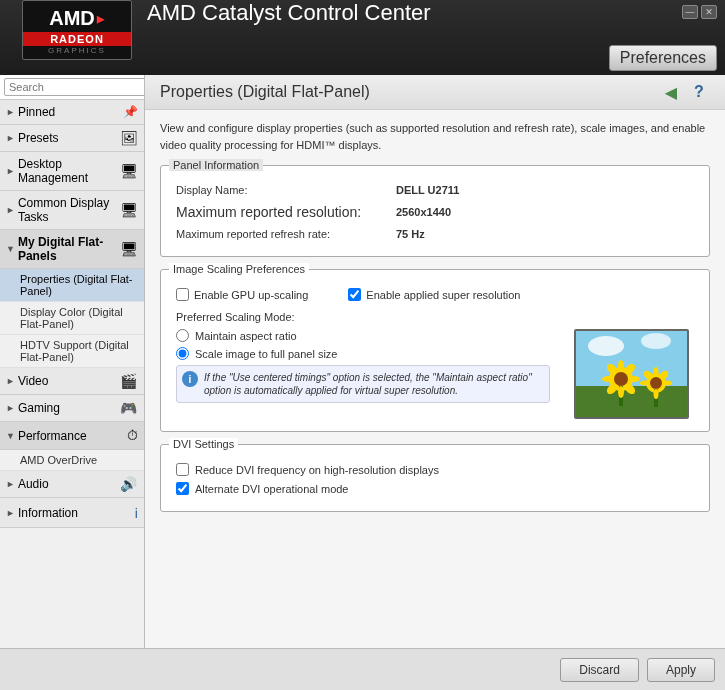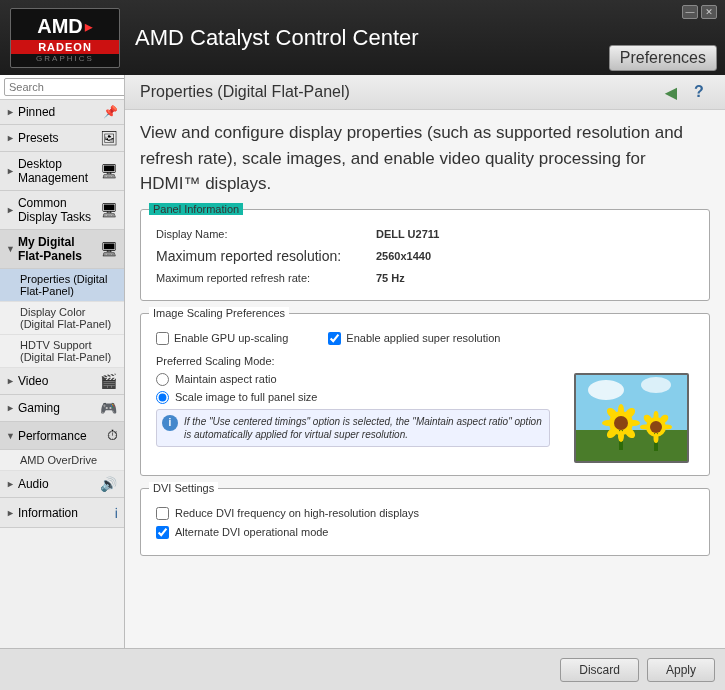--- a/index.html
+++ b/index.html
@@ -1,40 +1,40 @@
 <!DOCTYPE html>
 <html><head>
   <meta charset="utf-8">
   <style>
     * { box-sizing: border-box; margin: 0; padding: 0; }
     body { width: 725px; height: 690px; font-family: Arial, sans-serif; font-size: 12px; background: #1a1a1a; overflow: hidden; }
   </style>
 </head>
 <body>
 
-<div style="position: relative; background: linear-gradient(180deg, #2e2e2e 0%, #1c1c1c 100%); height: 75px; display: flex; align-items: center; padding: 0 10px;">
+<div style="position: relative; background: linear-gradient(180deg, #2e2e2e 0%, #1c1c1c 100%); height: 75px; display: flex; align-items: flex-start; padding: 0 22px;">
   <div style="width: 110px; height: 60px; background: #111; border: 1px solid #666; border-radius: 2px; display: flex; flex-direction: column; align-items: center; justify-content: center; margin-right: 15px; overflow: hidden;">
     <div style="display: flex; align-items: center; padding: 2px 4px;">
       <span style="color: white; font-size: 20px; font-weight: 900; font-family: Arial Black, sans-serif;">AMD</span>
       <span style="color: #ff3333; font-size: 16px; margin-left: 2px;">▸</span>
     </div>
     <div style="background: #cc1111; color: white; font-size: 11px; font-weight: bold; width: 100%; text-align: center; letter-spacing: 1px; padding: 1px 0;">RADEON</div>
     <div style="color: #777; font-size: 8px; letter-spacing: 2px;">GRAPHICS</div>
   </div>
   <div style="color: white; font-size: 22px; font-weight: normal; flex: 1;">AMD Catalyst Control Center</div>
   <div style="position: absolute; top: 5px; right: 8px; display: flex; gap: 3px;">
     <div style="width: 16px; height: 14px; background: #555; border: 1px solid #888; border-radius: 2px; cursor: pointer; display: flex; align-items: center; justify-content: center; color: #ccc; font-size: 9px;">—</div>
     <div style="width: 16px; height: 14px; background: #555; border: 1px solid #888; border-radius: 2px; cursor: pointer; display: flex; align-items: center; justify-content: center; color: #ccc; font-size: 9px;">✕</div>
   </div>
   <div style="position: absolute; right: 8px; top: 45px; background: linear-gradient(180deg, #eeeeee, #c0c0c0); border: 1px solid #888; border-radius: 3px; padding: 3px 10px; font-size: 16px; color: #333; cursor: pointer;">Preferences</div>
 </div>
 
 <div style="display: flex; height: 573px;">
 
-  <div style="width: 125px; background: #f0f0f0; border-right: 1px solid #bbb; display: flex; flex-direction: column; overflow-y: auto;">
+  <div style="width: 145px; background: #f0f0f0; border-right: 1px solid #bbb; display: flex; flex-direction: column; overflow-y: auto;">
 
     <div style="display: flex; align-items: center; padding: 3px 4px; border-bottom: 1px solid #ccc; background: white;">
       <input type="text" style="flex: 1 1 0%; border: 1px solid rgb(170, 170, 170); border-radius: 2px; padding: 2px 4px; font-size: 11px;" placeholder="Search">
 
     </div>
 
     <div style="display:flex; align-items:center; padding:5px 6px; cursor:pointer; border-bottom:1px solid #ccc; background:#e8e8e8;">
       <span style="font-size:9px; color:#555; margin-right:3px;">►</span>
       <span style="flex:1; font-size:12px;">Pinned</span>
       <span style="font-size:12px; color:#4a8;">📌</span>
@@ -112,25 +112,25 @@
 
     <div style="background:linear-gradient(180deg,#eeeeee,#dddddd); padding:8px 15px; border-bottom:1px solid #ccc; display:flex; align-items:center; justify-content:space-between;">
       <span style="font-size:16px; color:#333; font-weight:normal;">Properties (Digital Flat-Panel)</span>
       <div style="display:flex; gap:6px;">
         <div style="width:22px; height:18px; cursor:pointer; display:flex; align-items:center; justify-content:center; font-size:16px; color:#4a8a4a;">◀</div>
         <div style="width:22px; height:18px; cursor:pointer; display:flex; align-items:center; justify-content:center; font-size:16px; color:#336699; font-weight:bold;">?</div>
       </div>
     </div>
 
     <div style="flex:1; overflow-y:auto; padding:10px 15px;">
-      <p style="font-size:17px; color:#333; margin-bottom:12px; line-height:1.5;">View and configure display properties (such as supported resolution and refresh rate), scale images, and enable video quality processing for HDMI™ displays.</p>
+      <p style="font-size:11px; color:#333; margin-bottom:12px; line-height:1.5;">View and configure display properties (such as supported resolution and refresh rate), scale images, and enable video quality processing for HDMI™ displays.</p>
 
       <div style="border:1px solid #aaa; border-radius:3px; margin-bottom:12px; background:white; padding-top:8px;">
         <div style="margin-top:-16px; margin-left:8px;">
-          <span style="background:#14b8a6; padding:0 4px; font-size:11px; color:#333;">Panel Information</span>
+          <span style="background:#e5e5e5; padding:0 4px; font-size:11px; color:#333;">Panel Information</span>
         </div>
         <div style="padding:8px 15px 12px;">
           <div style="display:flex; align-items:center; margin-bottom:8px; margin-top:4px;">
             <span style="width:220px; font-size:11px; color:#333;">Display Name:</span>
             <span style="font-size:11px; color:#333; font-weight:bold;">DELL U2711</span>
           </div>
           <div style="display:flex; align-items:center; margin-bottom:8px;">
             <span style="width:220px; font-size:14px; color:#333;">Maximum reported resolution:</span>
             <span style="font-size:11px; color:#333; font-weight:bold;">2560x1440</span>
           </div>

